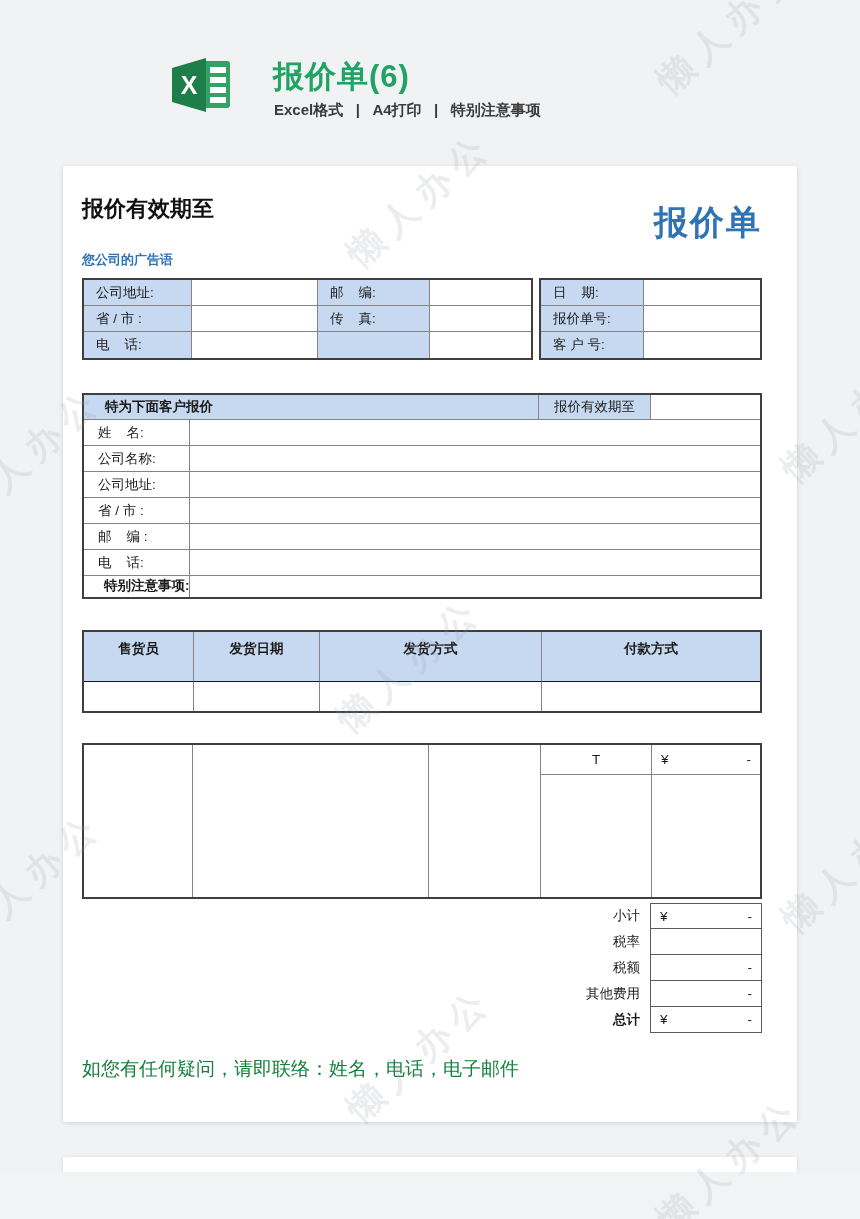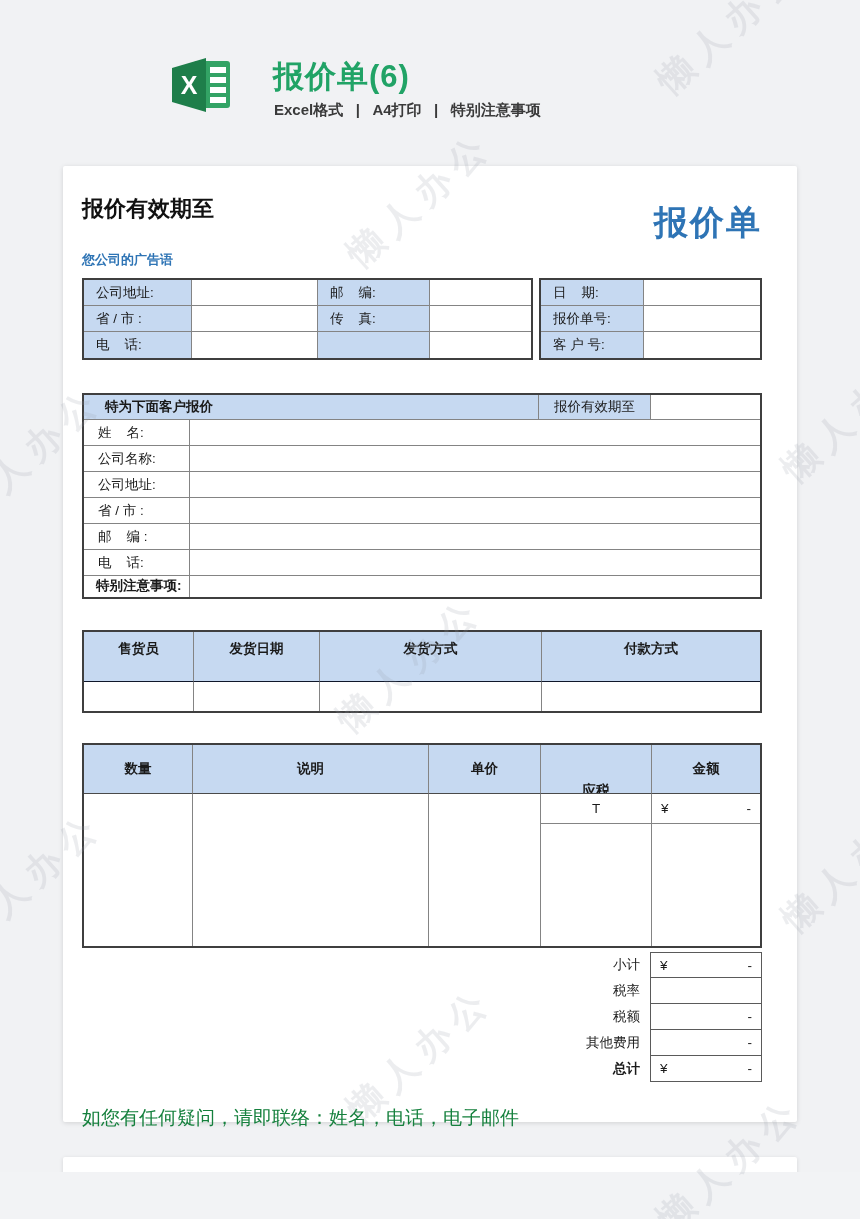--- a/index.html
+++ b/index.html
@@ -58,21 +58,21 @@
   .grp-right { grid-template-columns:103px auto; width:223px; }
   .t1-gap { width:6px; }
 
   
   .sec2 { border:2px solid #3f3f3f; margin-top:33px; }
   .sec2-head { display:grid; grid-template-columns:455px 112px auto; }
   .sec2-head .cell { height:25px; line-height:24px; }
   .sec2-title { font-weight:bold; padding-left:21px; }
   .sec2-row { display:grid; grid-template-columns:106px auto; }
   .sec2-row .cell { padding-left:14px; }
-  .sec2-row.last .cell { height:21px; line-height:20px; padding-left:12px; }
+  .sec2-row.last .cell { height:21px; line-height:20px; padding-left:20px; }
   .bold { font-weight:bold; }
 
   
   .t3 { border:2px solid #3f3f3f; margin-top:31px; }
   .t3 .hrow, .t3 .drow { display:grid; grid-template-columns:110px 126px 222px auto; }
   .t3 .hrow .cell { height:50px; line-height:34px; font-weight:bold; border-bottom:1px solid #0f172a; }
   .t3 .drow .cell { height:29px; border-bottom:none; }
 
   
   .items { border:2px solid #3f3f3f; margin-top:30px; }
@@ -226,30 +226,20 @@
     </div>
     <div class="drow">
       <div class="cell"></div>
       <div class="cell"></div>
       <div class="cell"></div>
       <div class="cell nr"></div>
     </div>
   </div>
 
   <div class="items">
-    <div class="hrow">
-      <div class="cell lblcell ctr">数量</div>
-      <div class="cell lblcell ctr">说明</div>
-      <div class="cell lblcell ctr">单价</div>
-      <div class="cell lblcell ctr twolines">
-        <div class="l1">应税</div>
-        
-      </div>
-      <div class="cell lblcell ctr nr">金额</div>
-    </div>
     <div class="brow1">
       <div class="cell"></div>
       <div class="cell"></div>
       <div class="cell"></div>
       <div class="cell ctr ub">T</div>
       <div class="cell nr ub money">
         <span>¥</span>
         <span>-</span>
       </div>
     </div>

